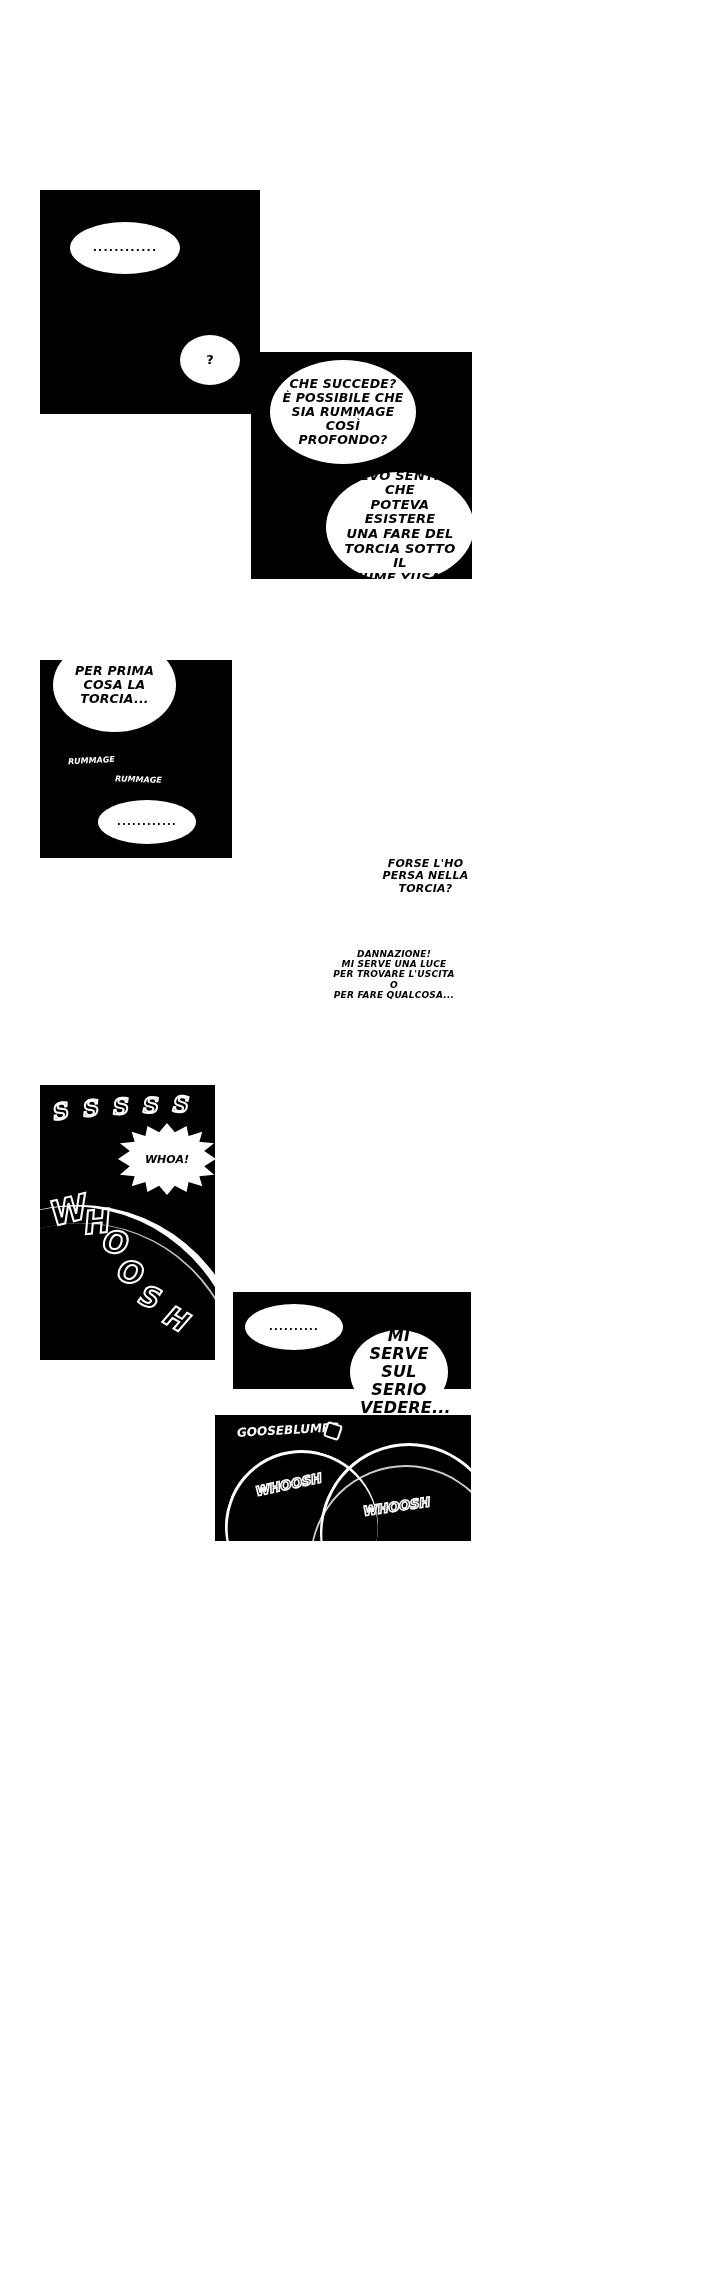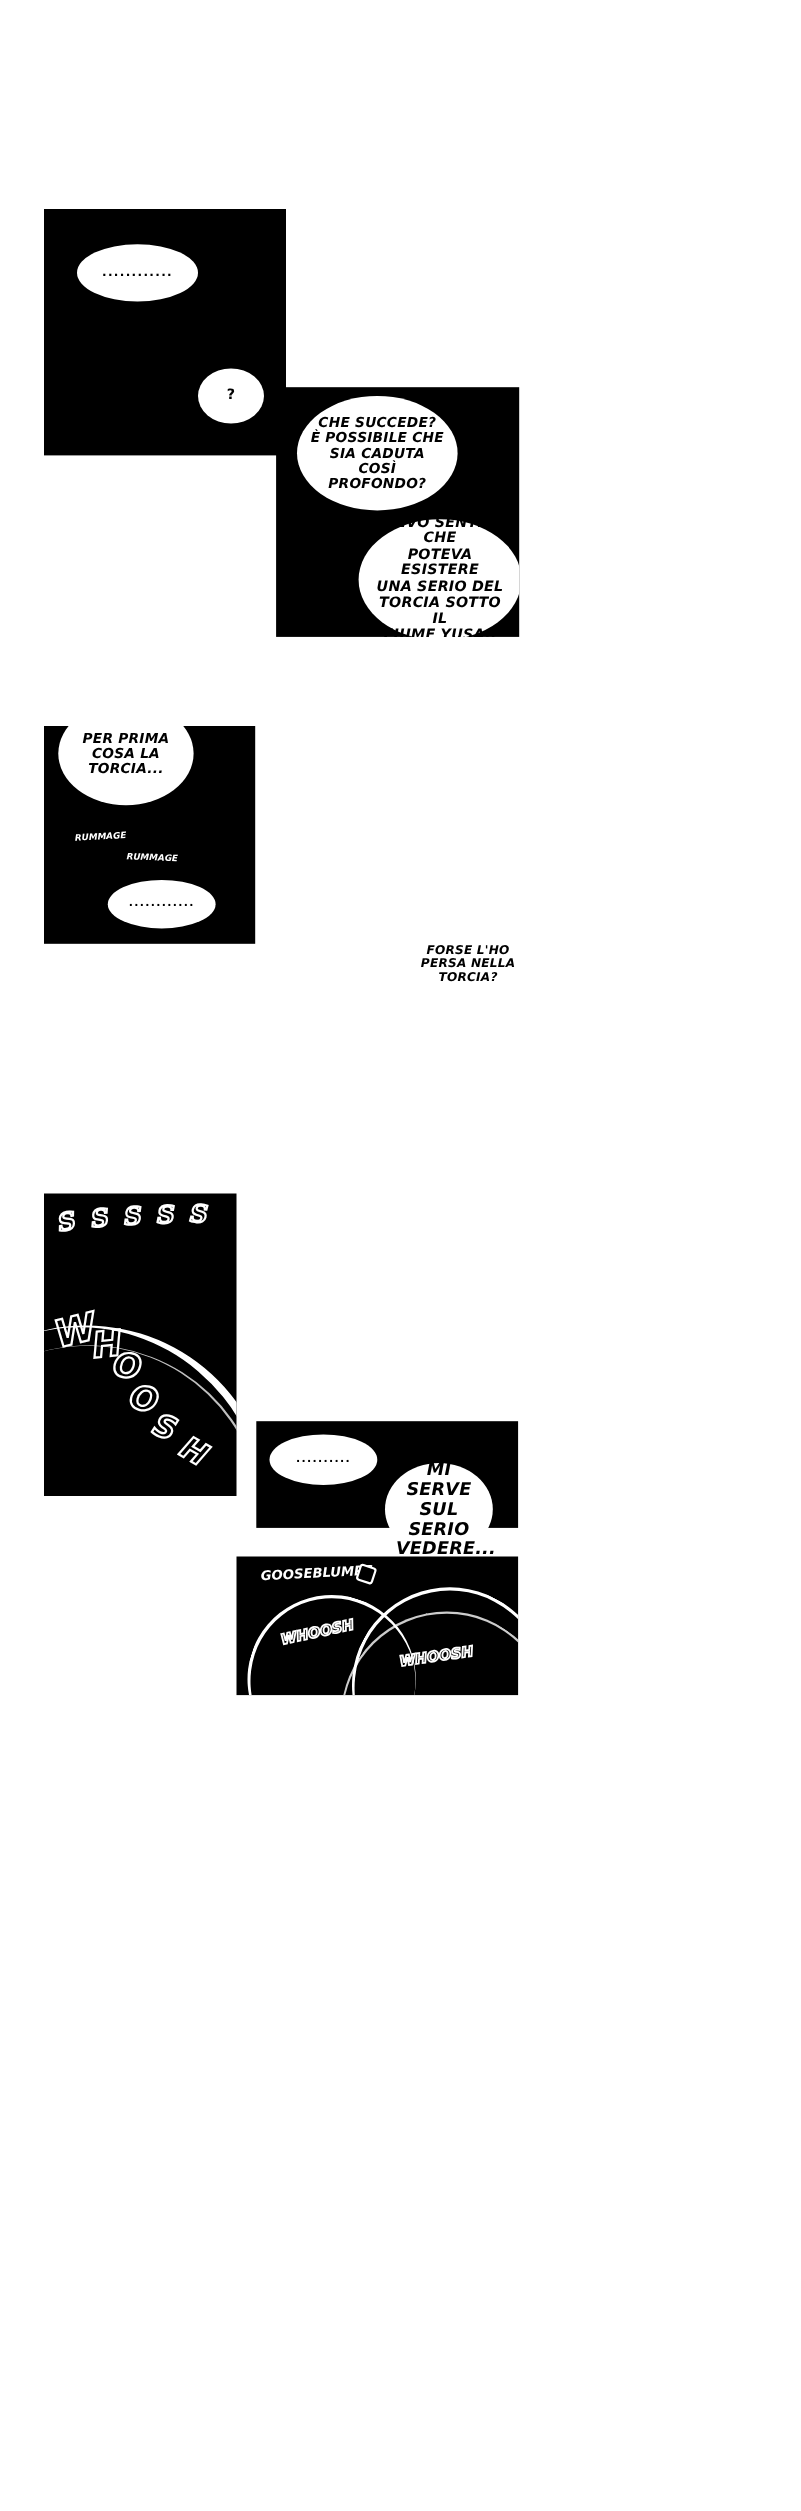--- a/index.html
+++ b/index.html
@@ -124,29 +124,29 @@
     <div class="bubble" style="left:140px; top:145px; width:60px; height:50px; font-size:13px;">
       <span style="font-style:normal;">?</span>
     </div>
   </div>
 
   <div class="panel" style="left:251px; top:352px; width:221px; height:227px;">
     <div class="bubble" style="left:19px; top:8px; width:146px; height:104px; font-size:12.5px;justify-content:center;">
       <span>
           <div>CHE SUCCEDE?</div>
           <div>È POSSIBILE CHE</div>
-          <div>SIA CADUTA</div>
+          <div>SIA RUMMAGE</div>
           <div>COSÌ PROFONDO?</div>
         </span>
     </div>
     <div class="bubble" style="left:75px; top:120px; width:148px; height:110px; font-size:13px;">
       <span>
           <div>AVEVO SENTITO CHE</div>
           <div>POTEVA ESISTERE</div>
-          <div>UNA SERIO DEL</div>
+          <div>UNA FARE DEL</div>
           <div>TORCIA SOTTO IL</div>
           <div>FIUME YUSA..</div>
         </span>
     </div>
   </div>
 
   <div class="panel" style="left:40px; top:660px; width:192px; height:198px;">
     <div class="bubble" style="left:13px; top:-22px; width:123px; height:94px; font-size:12.5px;">
       <span>
           <div>PER PRIMA</div>
@@ -159,20 +159,28 @@
     <div class="bubble" style="left:58px; top:140px; width:98px; height:44px; font-size:10px;">
       <span class="bubble-dots">............</span>
     </div>
   </div>
 
   <div class="bubble" style="left:369px; top:830px; width:113px; height:93px; font-size:11px; z-index:5;">
     <span>
         <div>FORSE L'HO</div>
         <div>PERSA NELLA</div>
         <div>TORCIA?</div>
+      </span>
+  </div>
+  <div class="bubble" style="left:320px; top:918px; width:148px; height:113px; font-size:9px; z-index:6;">
+    <span>
+        <div>DANNAZIONE!</div>
+        <div>MI SERVE UNA LUCE</div>
+        <div>PER TROVARE L'USCITA O</div>
+        <div>PER FARE QUALCOSA...</div>
       </span>
   </div>
 
   <div class="panel" style="left:40px; top:1085px; width:175px; height:275px;">
 
     <span class="s-glyph" style="left:13px; top:13px; font-size:22px; transform:rotate(-10deg);">S</span>
     <span class="s-glyph" style="left:43px; top:10px; font-size:22px; transform:rotate(-6deg);">S</span>
     <span class="s-glyph" style="left:73px; top:8px; font-size:22px; transform:rotate(-3deg);">S</span>
     <span class="s-glyph" style="left:103px; top:7px; font-size:22px; transform:rotate(0deg);">S</span>
     <span class="s-glyph" style="left:133px; top:6px; font-size:22px; transform:rotate(4deg);">S</span>
@@ -186,20 +194,23 @@
 
     <div class="swoosh-arc" style="left:-130px; top:120px; width:330px; height:330px;
                 border-top:0; border-left:0;
                 border-right:7px solid #ffffff; border-bottom:7px solid #ffffff;
                 transform:rotate(-28deg);"></div>
     <div class="swoosh-arc" style="left:-118px; top:138px; width:316px; height:316px;
                 border-top:0; border-left:0;
                 border-right:2px solid #ffffff; border-bottom:2px solid #ffffff;
                 transform:rotate(-24deg); opacity:0.75;"></div>
 
+    <div class="burst" style="left:78px; top:38px; width:98px; height:72px; font-size:11px;">
+      <span>WHOA!</span>
+    </div>
   </div>
 
   <div class="panel" style="left:233px; top:1292px; width:238px; height:97px;">
     <div class="bubble" style="left:12px; top:12px; width:98px; height:46px; font-size:10px;">
       <span class="bubble-dots">..........</span>
     </div>
   </div>
   <div class="bubble" style="left:350px; top:1330px; width:98px; height:84px; font-size:16px; z-index:5;">
     <span>
         <div>MI SERVE</div>

